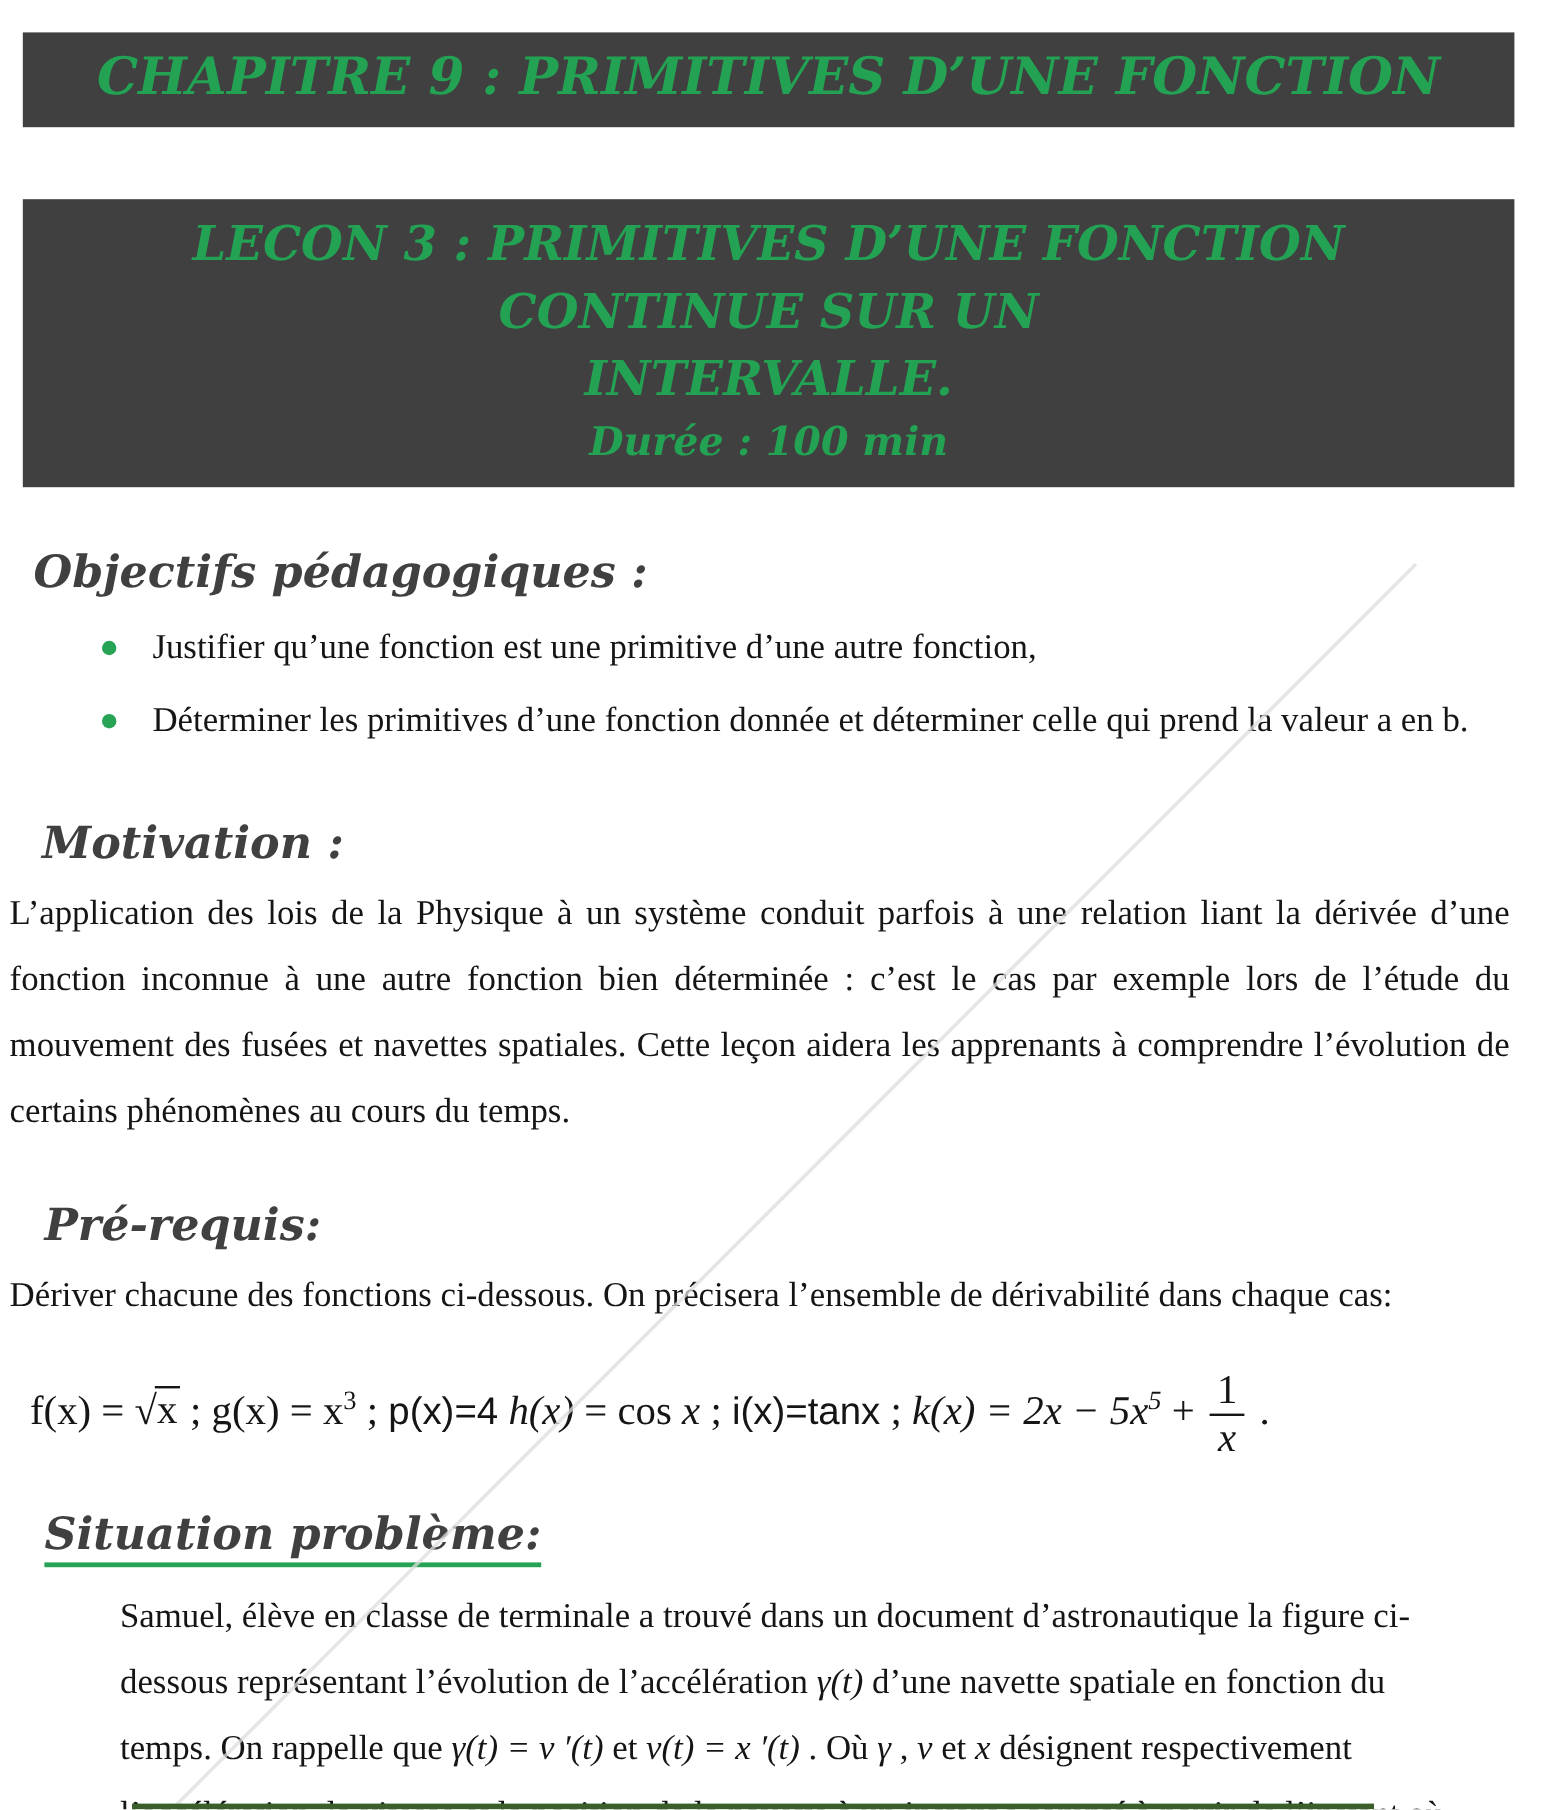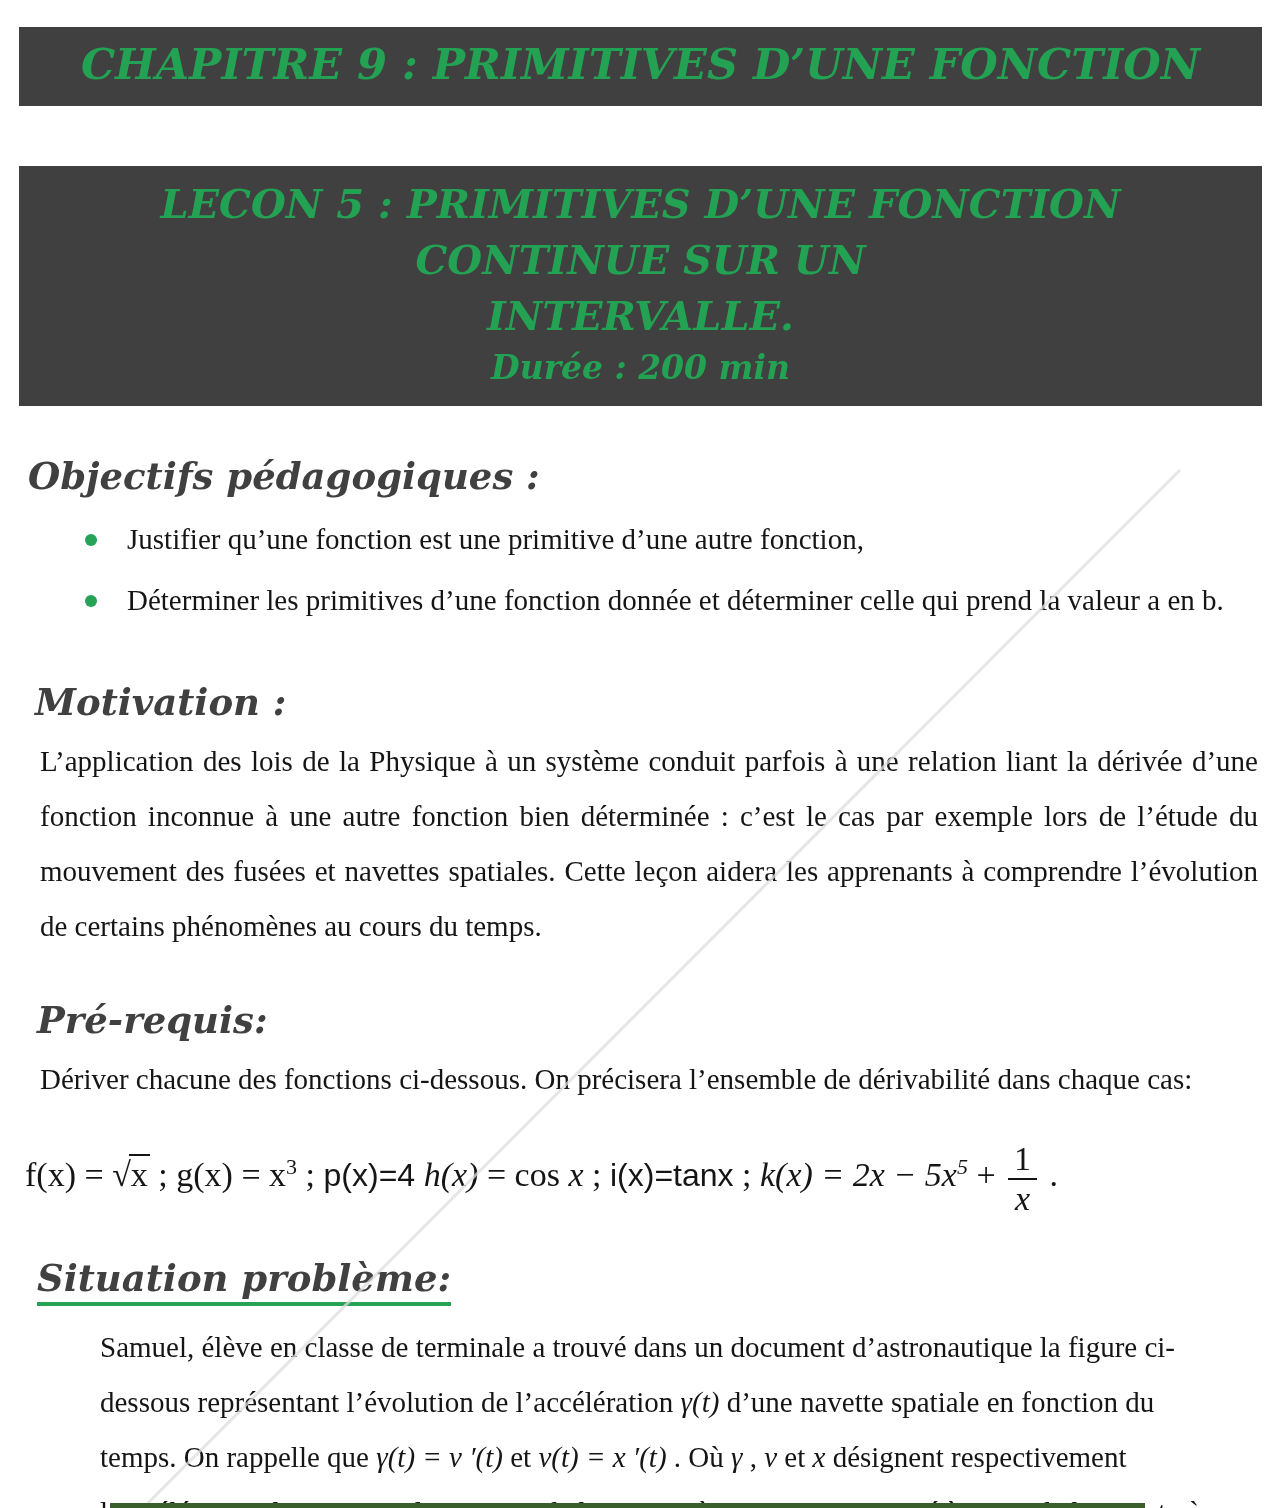--- a/index.html
+++ b/index.html
@@ -40,21 +40,21 @@
   .h-prerequis{margin:44px 0 0 37px;}
   .h-situation{margin:40px 0 0 37px;}
   .h-situation .underlined{
     display:inline-block;
     border-bottom:4px solid #26a355;
     padding-bottom:2px;
   }
   
   .bodytext{font-size:29px;line-height:55px;}
   .p-motivation,.p-prerequis{
-    margin:10px 30px 0 40px;
+    margin:10px 30px 0 8px;
     text-align:justify;
   }
   .p-situation{
     margin:14px 62px 0 100px;
     text-align:left;
   }
   
   .bullets{margin-top:14px;}
   .bullet-row{
     display:flex;
@@ -109,23 +109,23 @@
 
   <svg class="watermark" width="1288" height="1508" viewBox="0 0 1288 1508">
     <line x1="1180" y1="470" x2="145" y2="1506" stroke="#dedede" stroke-width="3" opacity="0.75"></line>
   </svg>
 
   <div class="banner banner-1">
     <div>CHAPITRE 9 : PRIMITIVES D’UNE FONCTION</div>
   </div>
 
   <div class="banner banner-2">
-    <div>LECON 5 : PRIMITIVES D’UNE FONCTION CONTINUE SUR UN</div>
+    <div>LECON 3 : PRIMITIVES D’UNE FONCTION CONTINUE SUR UN</div>
     <div>INTERVALLE.</div>
-    <div class="duration">Durée : 200 min</div>
+    <div class="duration">Durée : 100 min</div>
   </div>
 
   <div class="script-heading h-objectifs">Objectifs pédagogiques :</div>
 
   <div class="bullets bodytext">
     <div class="bullet-row">
       <span class="bullet-dot"></span>
       <p class="bullet-text">Justifier qu’une fonction est une primitive d’une autre fonction,</p>
     </div>
     <div class="bullet-row">

